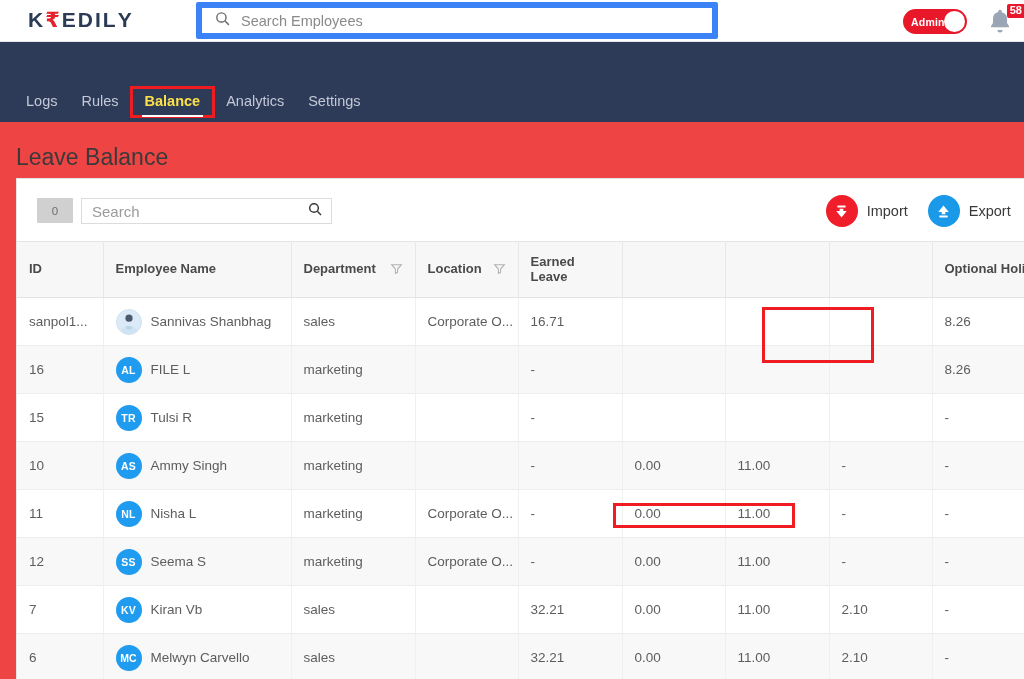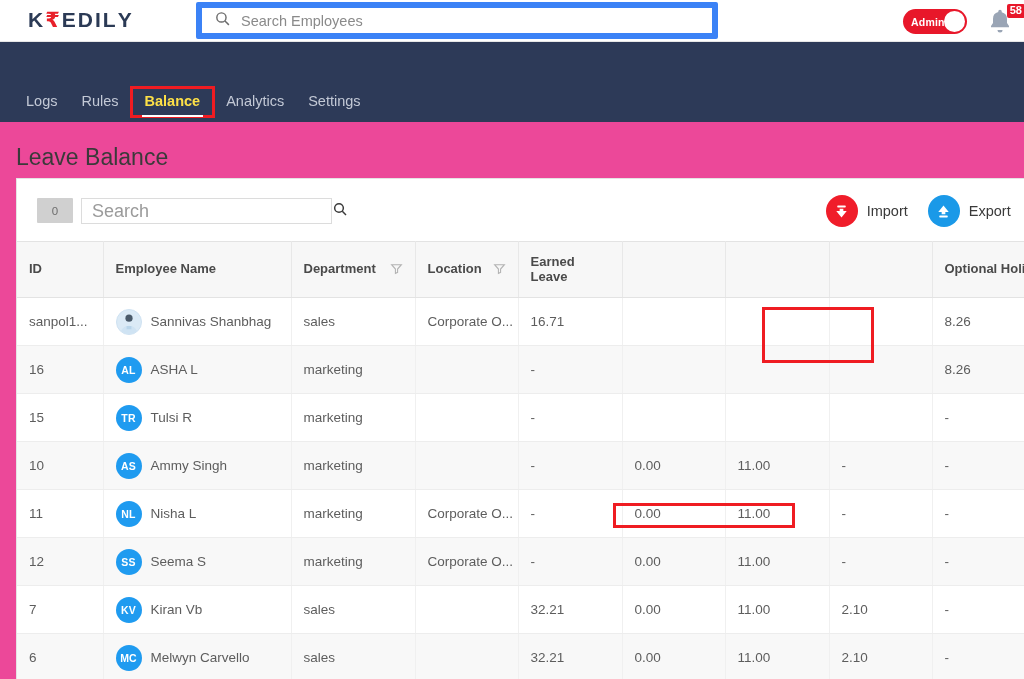--- a/index.html
+++ b/index.html
@@ -145,21 +145,21 @@
   
   .tab.highlight-box {
     outline: 3px solid #ef1c22;
     outline-offset: 0px;
     margin: 0 2px;
   }
 
   
   .page {
     position: relative;
-    background: #ec4899;
+    background: #ef4444;
     height: 557px;
     overflow: hidden;
   }
   .page-heading {
     position: absolute; left: 16px; top: 22px;
     font-size: 23px; color: #3a3a3a; font-weight: normal;
   }
 
   .card {
     position: absolute;
@@ -186,21 +186,21 @@
   }
   .tbl-search {
     position: absolute; left: 64px; top: 19px;
     width: 251px; height: 26px;
     border: 1px solid #dcdcdc;
     display: flex; align-items: center;
     background: #fff;
   }
   .tbl-search input {
     flex: 1; border: none; outline: none;
-    font-size: 18px; color: #5a5a5a;
+    font-size: 15px; color: #5a5a5a;
     padding: 0 8px 0 10px;
     font-family: inherit;
     background: transparent;
   }
   .tbl-search input::placeholder { color: #9b9b9b; }
   .tbl-search .mag2 { margin-right: 8px; flex: none; }
 
   .action-group {
     position: absolute; right: 0px; top: 16px;
     display: flex; align-items: center; gap: 0px;
@@ -535,21 +535,21 @@
             <td></td>
             <td></td>
             <td></td>
             <td>8.26</td>
           </tr>
           <tr class="alt">
             <td>16</td>
             <td>
               <div class="emp-cell">
                 <span class="avatar">AL</span>
-                <span>ASHA L</span>
+                <span>FILE L</span>
               </div>
             </td>
             <td>marketing</td>
             <td></td>
             <td>-</td>
             <td></td>
             <td></td>
             <td></td>
             <td>8.26</td>
           </tr>

